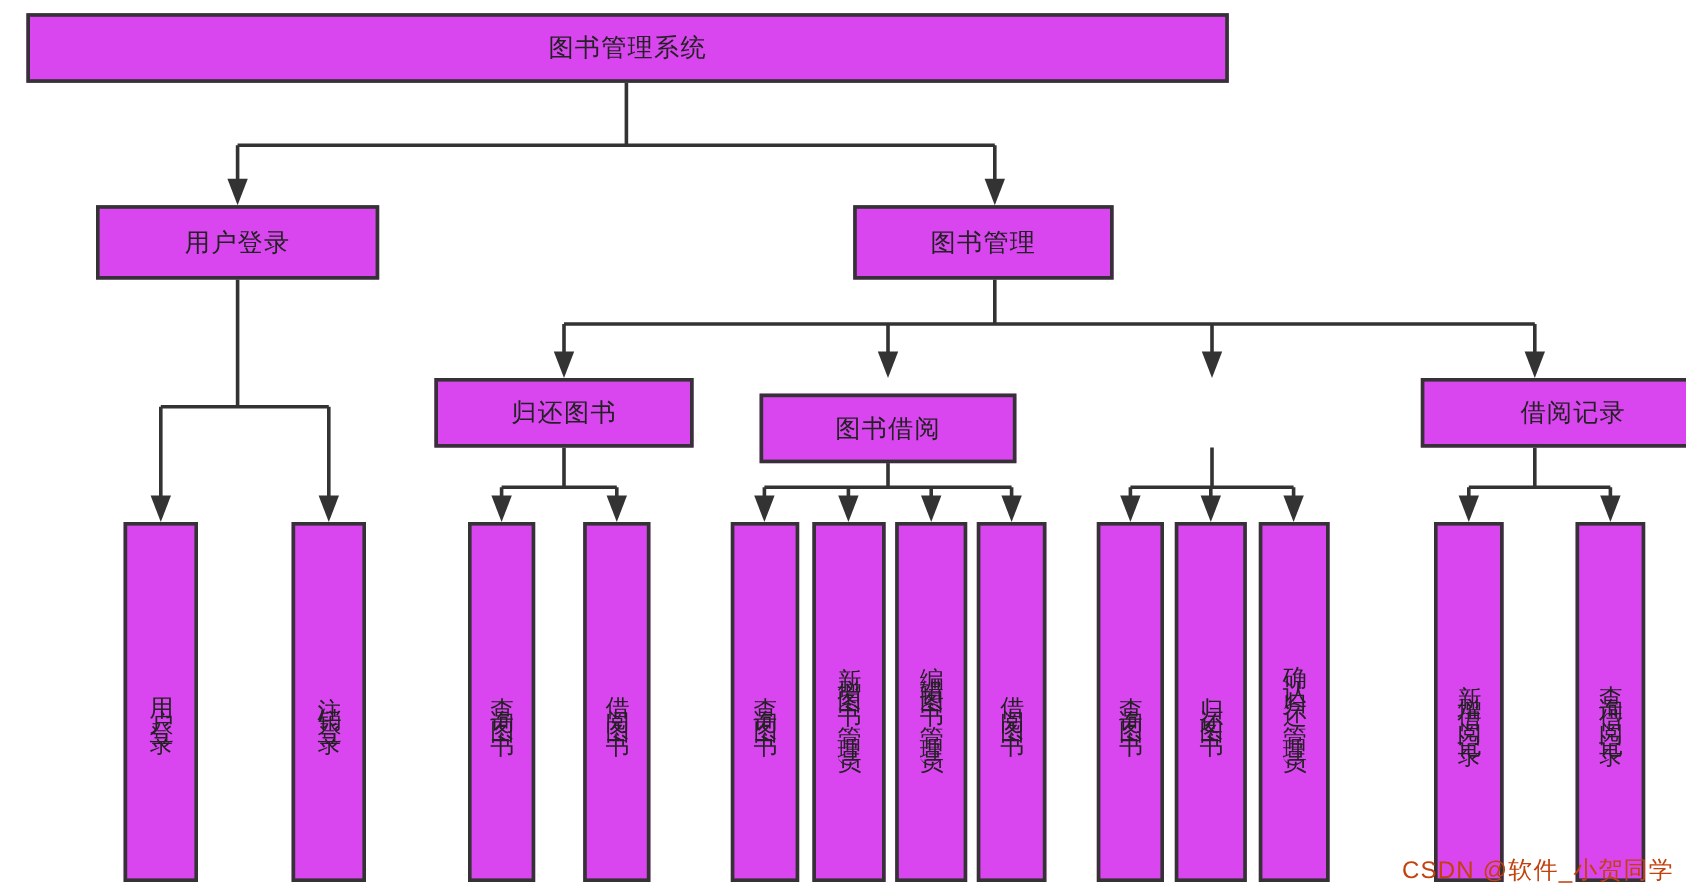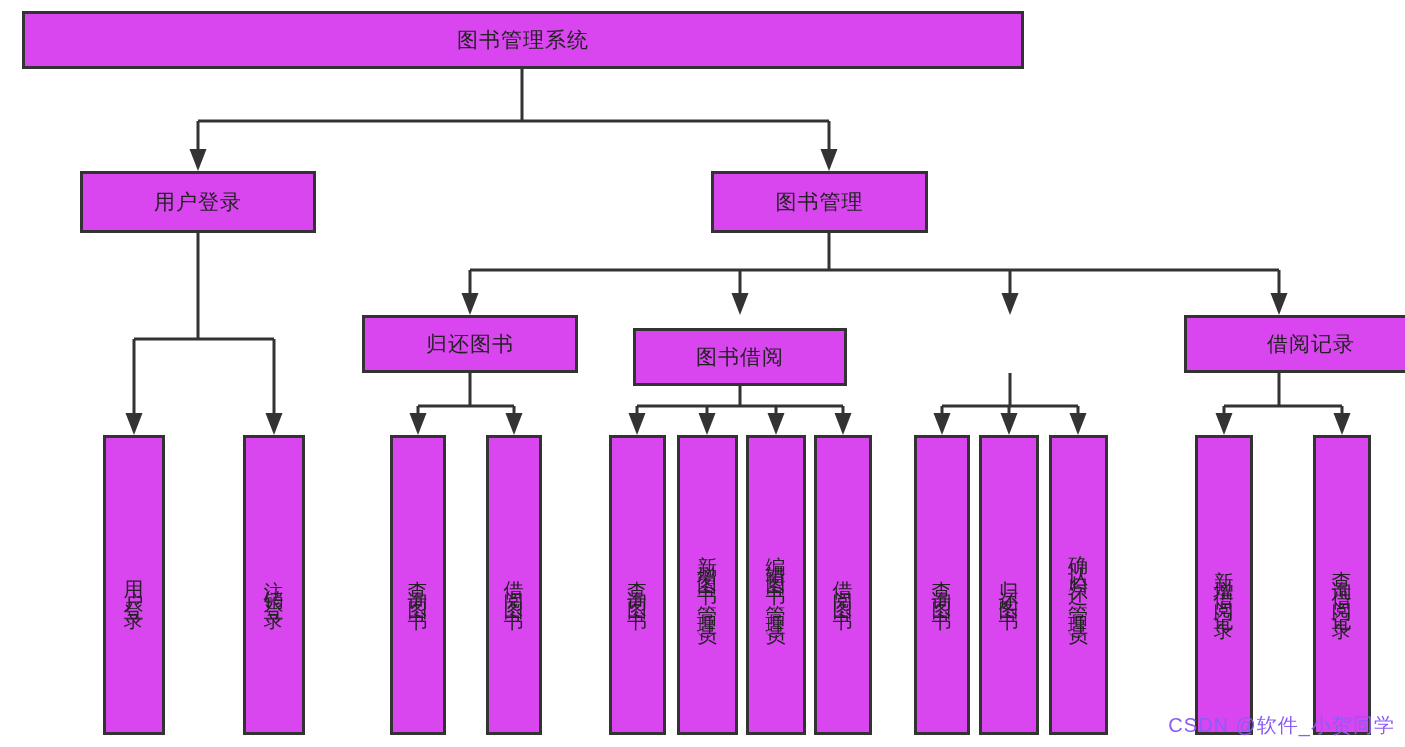--- a/index.html
+++ b/index.html
@@ -18,21 +18,21 @@
     font-size:21px;letter-spacing:1px;color:#222222;white-space:nowrap;
   }
   .v-node{top:435px;height:300px;}
   .v-label{
     writing-mode:vertical-rl;text-orientation:mixed;
     font-size:20px;letter-spacing:10px;line-height:1;color:#222222;
     white-space:nowrap;
   }
   .watermark{
     position:absolute;right:10px;top:712px;z-index:3;
-    font-size:20px;letter-spacing:1px;color:#8b5cf6;white-space:nowrap;
+    font-size:20px;letter-spacing:1px;color:#c2410c;white-space:nowrap;
   }
 </style>
 </head>
 <body>
 
 <div class="canvas">
 
   <svg class="connectors" width="1405" height="747" viewBox="0 0 1405 747">
     <g stroke="#333333" stroke-width="3" fill="none">
 

